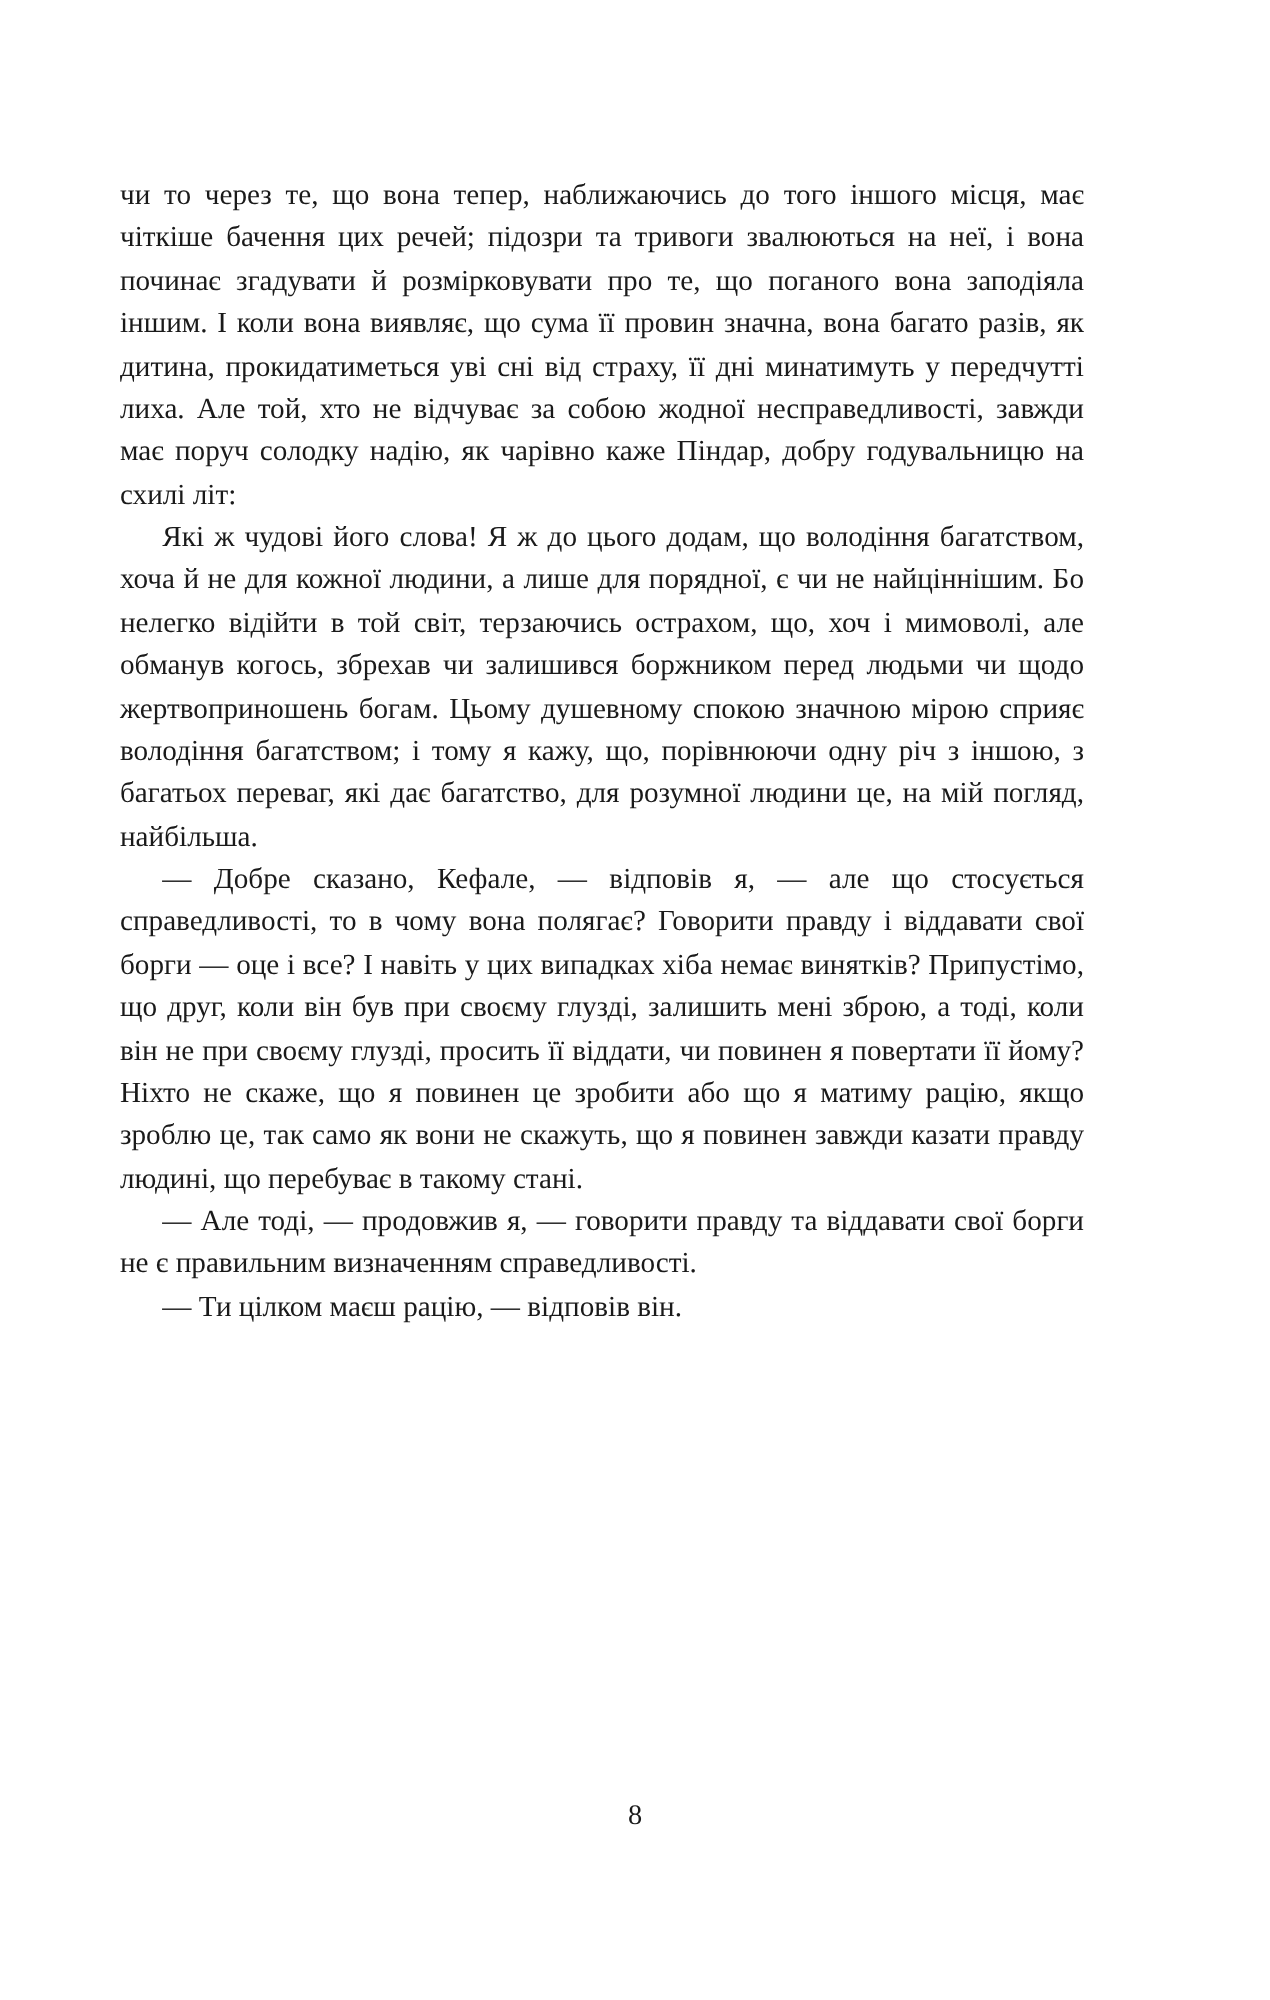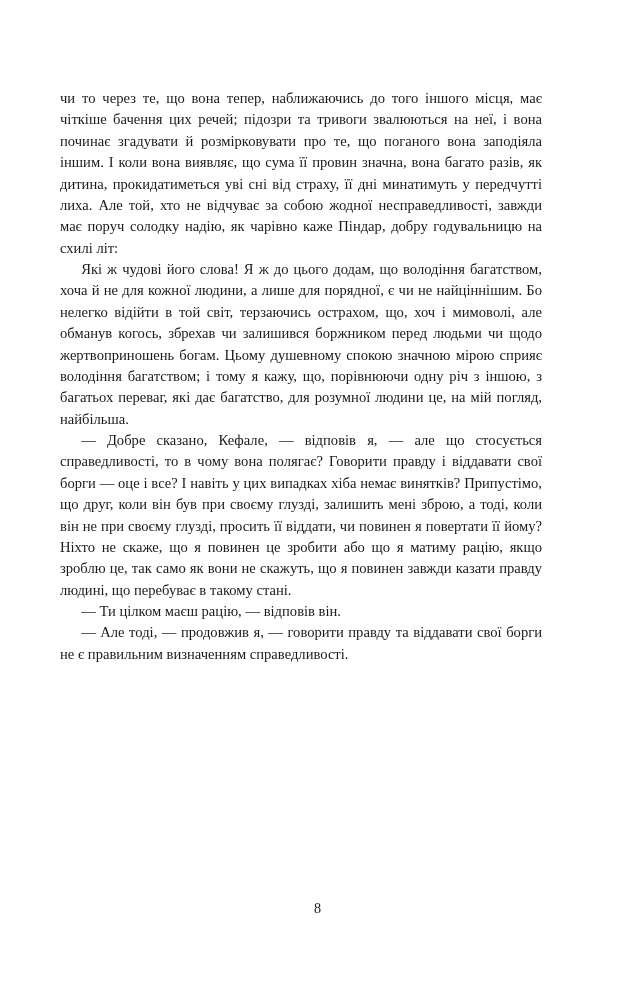--- a/index.html
+++ b/index.html
@@ -45,17 +45,17 @@
   }
 </style>
 </head>
 <body>
 
 <div class="page">
   <div class="body-text">
     <p>чи то через те, що вона тепер, наближаючись до того іншого місця, має чіткіше бачення цих речей; підозри та тривоги звалюються на неї, і вона починає згадувати й розмірковувати про те, що поганого вона заподіяла іншим. І коли вона виявляє, що сума її провин значна, вона багато разів, як дитина, прокидатиметься уві сні від страху, її дні минатимуть у передчутті лиха. Але той, хто не відчуває за собою жодної несправедливості, завжди має поруч солодку надію, як чарівно каже Піндар, добру годувальницю на схилі літ:</p>
     <p class="indent">Які ж чудові його слова! Я ж до цього додам, що володіння багатством, хоча й не для кожної людини, а лише для порядної, є чи не найціннішим. Бо нелегко відійти в той світ, терзаючись острахом, що, хоч і мимоволі, але обманув когось, збрехав чи залишився боржником перед людьми чи щодо жертвоприношень богам. Цьому душевному спокою значною мірою сприяє володіння багатством; і тому я кажу, що, порівнюючи одну річ з іншою, з багатьох переваг, які дає багатство, для розумної людини це, на мій погляд, найбільша.</p>
     <p class="indent">— Добре сказано, Кефале, — відповів я, — але що стосується справедливості, то в чому вона полягає? Говорити правду і віддавати свої борги — оце і все? І навіть у цих випадках хіба немає винятків? Припустімо, що друг, коли він був при своєму глузді, залишить мені зброю, а тоді, коли він не при своєму глузді, просить її віддати, чи повинен я повертати її йому? Ніхто не скаже, що я повинен це зробити або що я матиму рацію, якщо зроблю це, так само як вони не скажуть, що я повинен завжди казати правду людині, що перебуває в такому стані.</p>
+    <p class="indent">— Але тоді, — продовжив я, — говорити правду та віддавати свої борги не є правильним визначенням справедливості.</p>
     <p class="indent">— Ти цілком маєш рацію, — відповів він.</p>
-    <p class="indent">— Але тоді, — продовжив я, — говорити правду та віддавати свої борги не є правильним визначенням справедливості.</p>
   </div>
   <div class="page-number">8</div>
 </div>
 
 </body></html>

